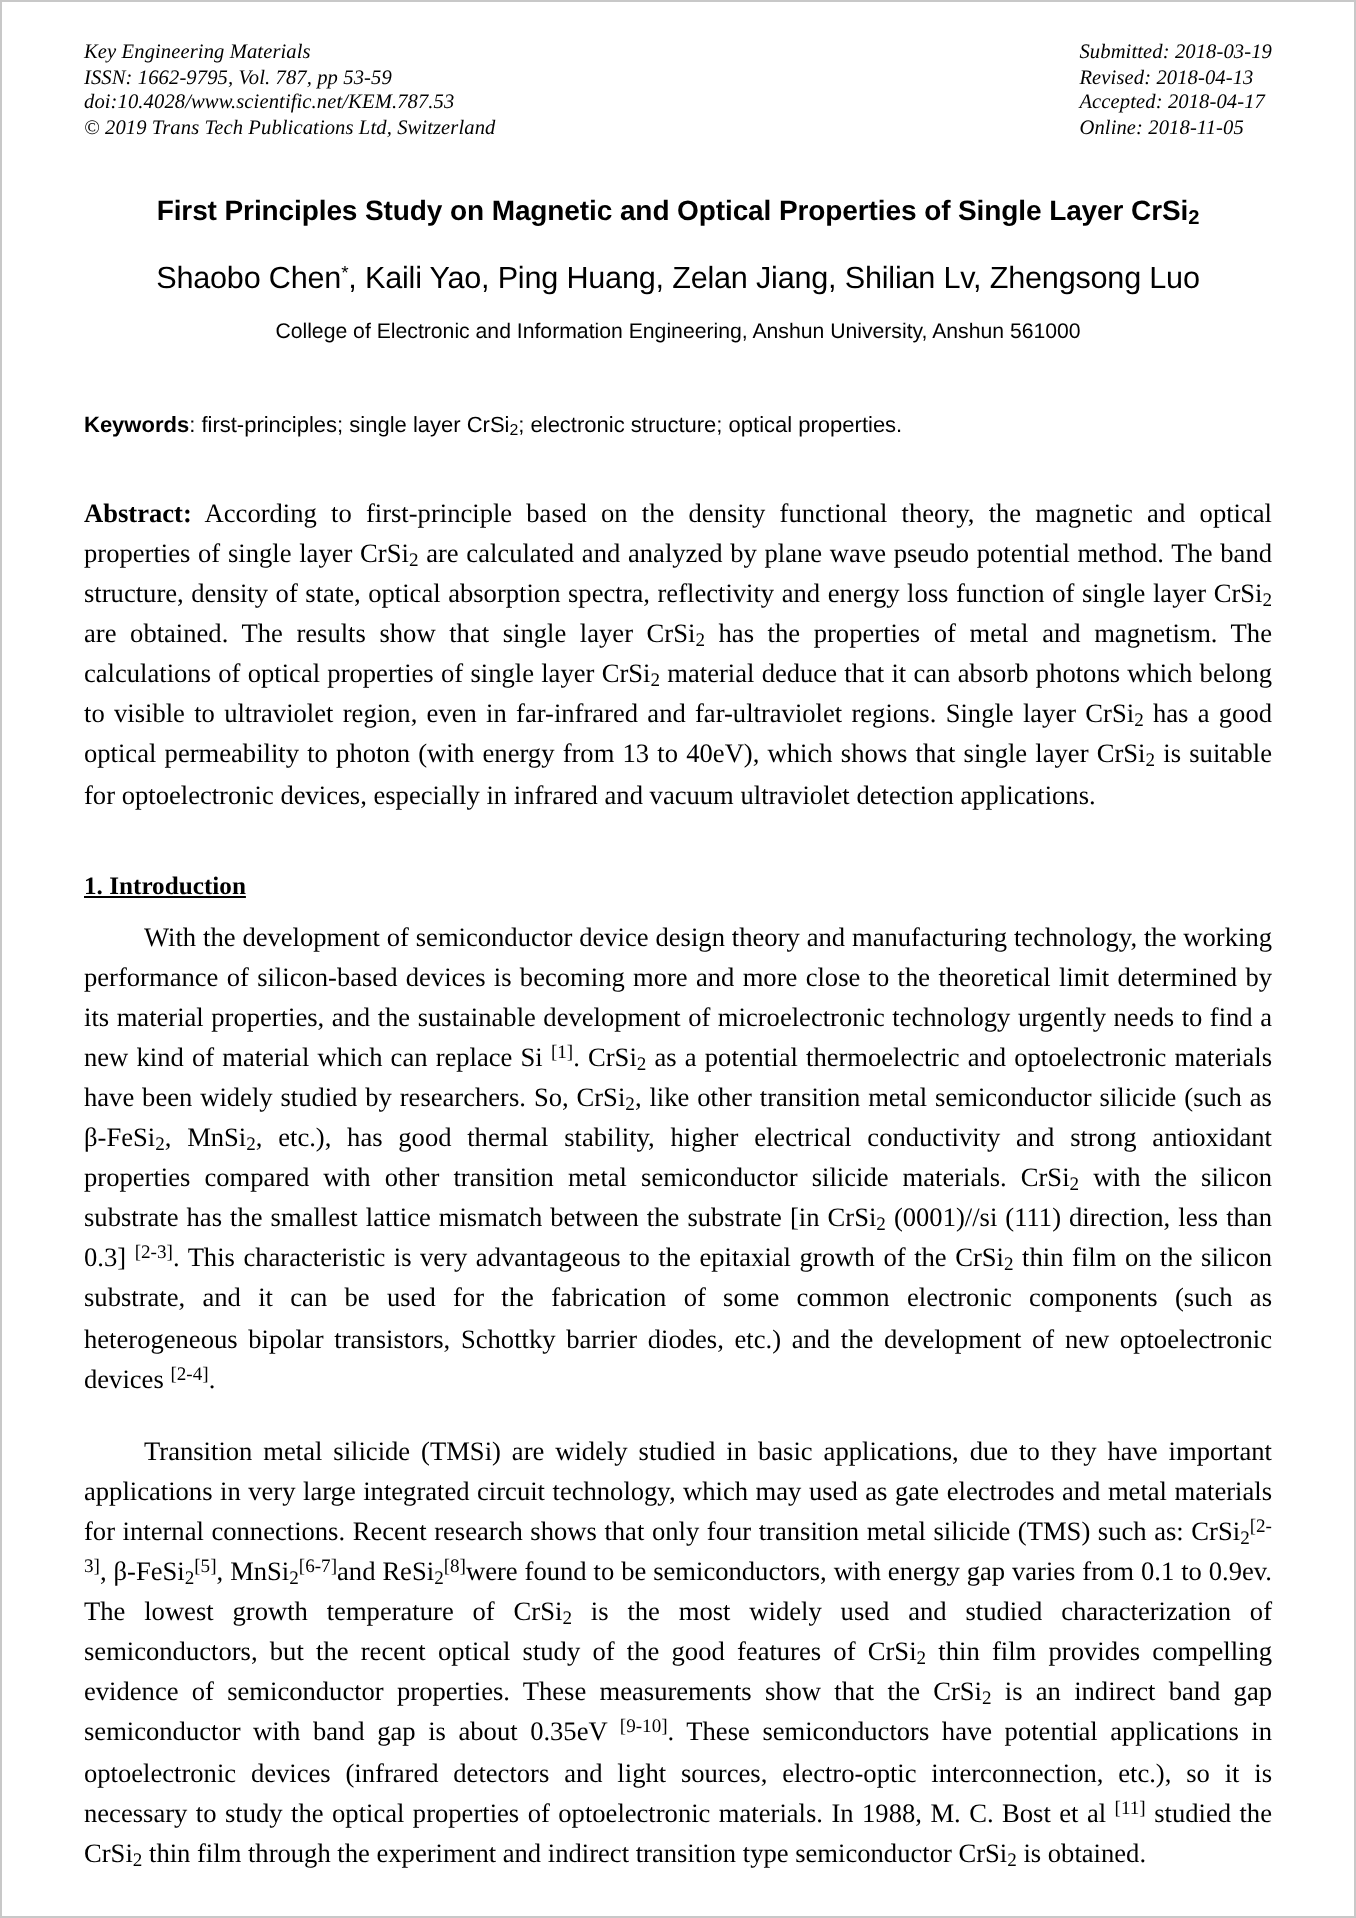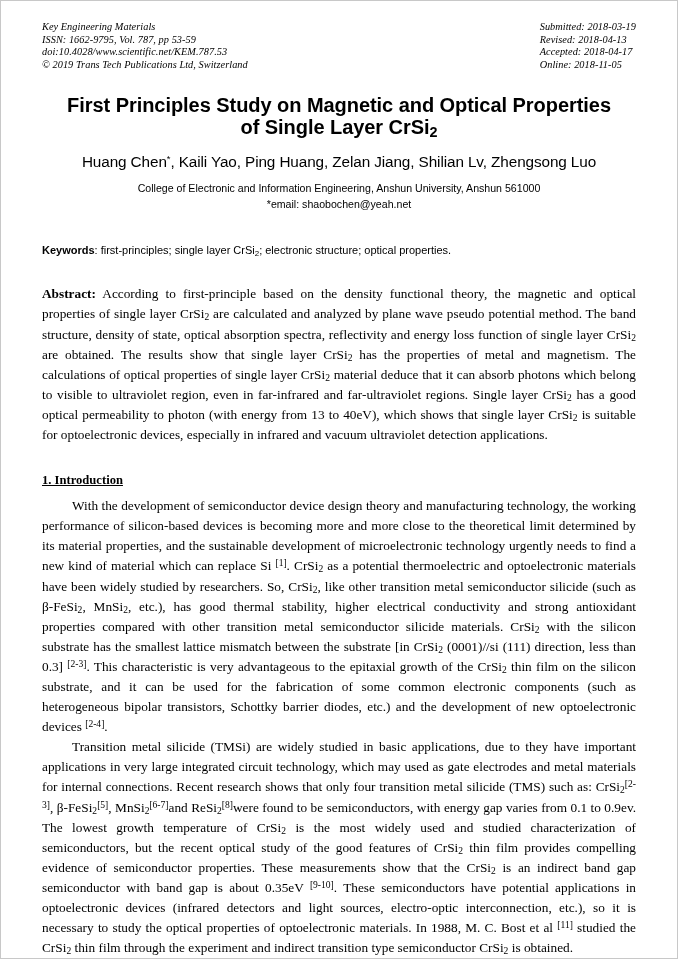--- a/index.html
+++ b/index.html
@@ -40,21 +40,21 @@
   }
   .journal-header .left   { text-align: left; }
   .journal-header .right  { text-align: left; }
   .journal-header div > div { white-space: nowrap; }
 
   
   .title {
     margin-top: 23px;
     font-family: "Liberation Sans", sans-serif;
     font-weight: bold;
-    font-size: 20px;
+    font-size: 14px;
     line-height: 22px;
     text-align: center;
     padding: 0 14px;
     letter-spacing: -0.05px;
   }
 
   
   .authors {
     margin-top: 14px;
     font-family: "Liberation Sans", sans-serif;
@@ -111,21 +111,21 @@
 
   .body-par {
     margin-top: 8px;
     font-family: "Liberation Serif", serif;
     font-size: 13.3px;
     line-height: 20.1px;
     text-align: justify;
     text-justify: inter-word;
     text-indent: 30px;
   }
-  .body-par.tight { margin-top: 0; }
+  .body-par.tight { margin-top: 16px; }
 
   sub { font-size: 0.72em; line-height: 0; vertical-align: -0.22em; }
   sup { font-size: 0.72em; line-height: 0; vertical-align: 0.42em; }
   .authors sup { font-size: 0.62em; vertical-align: 0.5em; }
 </style>
 </head>
 <body>
 
 <div class="page">
   <div class="inner">
@@ -140,24 +140,23 @@
       <div class="right">
         <div>Submitted: 2018-03-19</div>
         <div>Revised: 2018-04-13</div>
         <div>Accepted: 2018-04-17</div>
         <div>Online: 2018-11-05</div>
       </div>
     </div>
 
     <h1 class="title"><span>First Principles Study on Magnetic and Optical Properties of Single Layer CrSi</span><sub>2</sub></h1>
 
-    <div class="authors"><span>Huang Chen</span><sup>*</sup><span>, Kaili Yao, Ping Huang, Zelan Jiang, Shilian Lv, Zhengsong Luo</span></div>
+    <div class="authors"><span>Shaobo Chen</span><sup>*</sup><span>, Kaili Yao, Ping Huang, Zelan Jiang, Shilian Lv, Zhengsong Luo</span></div>
 
     <div class="affiliation">College of Electronic and Information Engineering, Anshun University, Anshun 561000</div>
-    <div class="email">*email: shaobochen@yeah.net</div>
 
     <div class="keywords"><span class="kw-label">Keywords</span><span>: first-principles; single layer CrSi</span><sub>2</sub><span>; electronic structure; optical properties.</span></div>
 
     <div class="abstract"><span class="ab-label">Abstract:</span><span> According to first-principle based on the density functional theory, the magnetic and optical properties of single layer CrSi</span><sub>2</sub><span> are calculated and analyzed by plane wave pseudo potential method. The band structure, density of state, optical absorption spectra, reflectivity and energy loss function of single layer CrSi</span><sub>2</sub><span> are obtained. The results show that single layer CrSi</span><sub>2</sub><span> has the properties of metal and magnetism. The calculations of optical properties of single layer CrSi</span><sub>2</sub><span> material deduce that it can absorb photons which belong to visible to ultraviolet region, even in far-infrared and far-ultraviolet regions. Single layer CrSi</span><sub>2</sub><span> has a good optical permeability to photon (with energy from 13 to 40eV), which shows that single layer CrSi</span><sub>2</sub><span> is suitable for optoelectronic devices, especially in infrared and vacuum ultraviolet detection applications.</span></div>
 
     <div class="section-heading">1. Introduction</div>
 
     <div class="body-par"><span>With the development of semiconductor device design theory and manufacturing technology, the working performance of silicon-based devices is becoming more and more close to the theoretical limit determined by its material properties, and the sustainable development of microelectronic technology urgently needs to find a new kind of material which can replace Si </span><sup>[1]</sup><span>. CrSi</span><sub>2</sub><span> as a potential thermoelectric and optoelectronic materials have been widely studied by researchers. So, CrSi</span><sub>2</sub><span>, like other transition metal semiconductor silicide (such as β-FeSi</span><sub>2</sub><span>, MnSi</span><sub>2</sub><span>, etc.), has good thermal stability, higher electrical conductivity and strong antioxidant properties compared with other transition metal semiconductor silicide materials. CrSi</span><sub>2</sub><span> with the silicon substrate has the smallest lattice mismatch between the substrate [in CrSi</span><sub>2</sub><span> (0001)//si (111) direction, less than 0.3] </span><sup>[2-3]</sup><span>. This characteristic is very advantageous to the epitaxial growth of the CrSi</span><sub>2</sub><span> thin film on the silicon substrate, and it can be used for the fabrication of some common electronic components (such as heterogeneous bipolar transistors, Schottky barrier diodes, etc.) and the development of new optoelectronic devices </span><sup>[2-4]</sup><span>.</span></div>
 
     <div class="body-par tight"><span>Transition metal silicide (TMSi) are widely studied in basic applications, due to they have important applications in very large integrated circuit technology, which may used as gate electrodes and metal materials for internal connections. Recent research shows that only four transition metal silicide (TMS) such as: CrSi</span><sub>2</sub><sup>[2-3]</sup><span>, β-FeSi</span><sub>2</sub><sup>[5]</sup><span>, MnSi</span><sub>2</sub><sup>[6-7]</sup><span>and ReSi</span><sub>2</sub><sup>[8]</sup><span>were found to be semiconductors, with energy gap varies from 0.1 to 0.9ev. The lowest growth temperature of CrSi</span><sub>2</sub><span> is the most widely used and studied characterization of semiconductors, but the recent optical study of the good features of CrSi</span><sub>2</sub><span> thin film provides compelling evidence of semiconductor properties. These measurements show that the CrSi</span><sub>2</sub><span> is an indirect band gap semiconductor with band gap is about 0.35eV </span><sup>[9-10]</sup><span>. These semiconductors have potential applications in optoelectronic devices (infrared detectors and light sources, electro-optic interconnection, etc.), so it is necessary to study the optical properties of optoelectronic materials. In 1988, M. C. Bost et al </span><sup>[11]</sup><span> studied the CrSi</span><sub>2</sub><span> thin film through the experiment and indirect transition type semiconductor CrSi</span><sub>2</sub><span> is obtained.</span></div>

